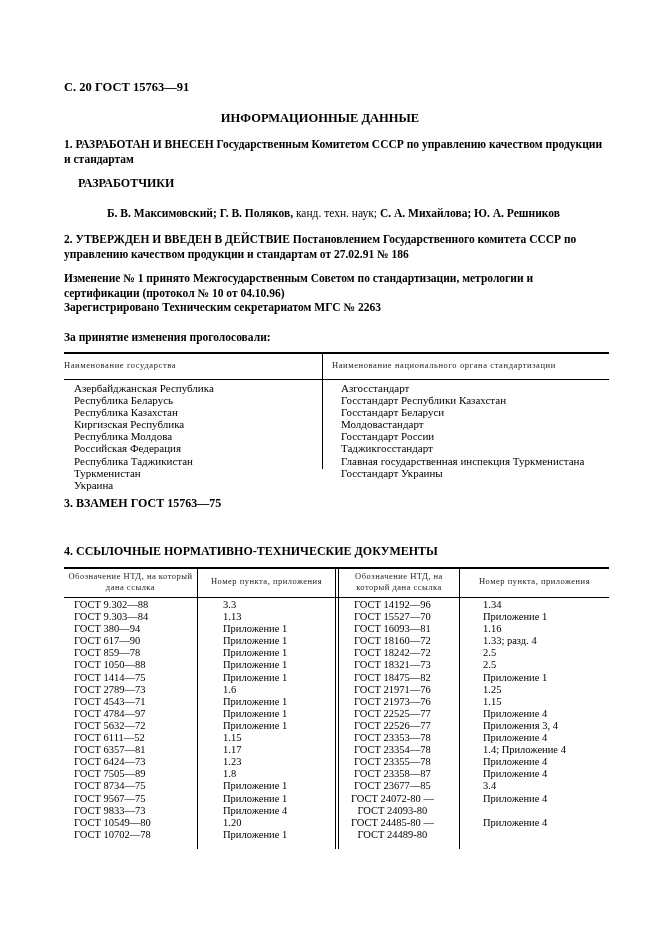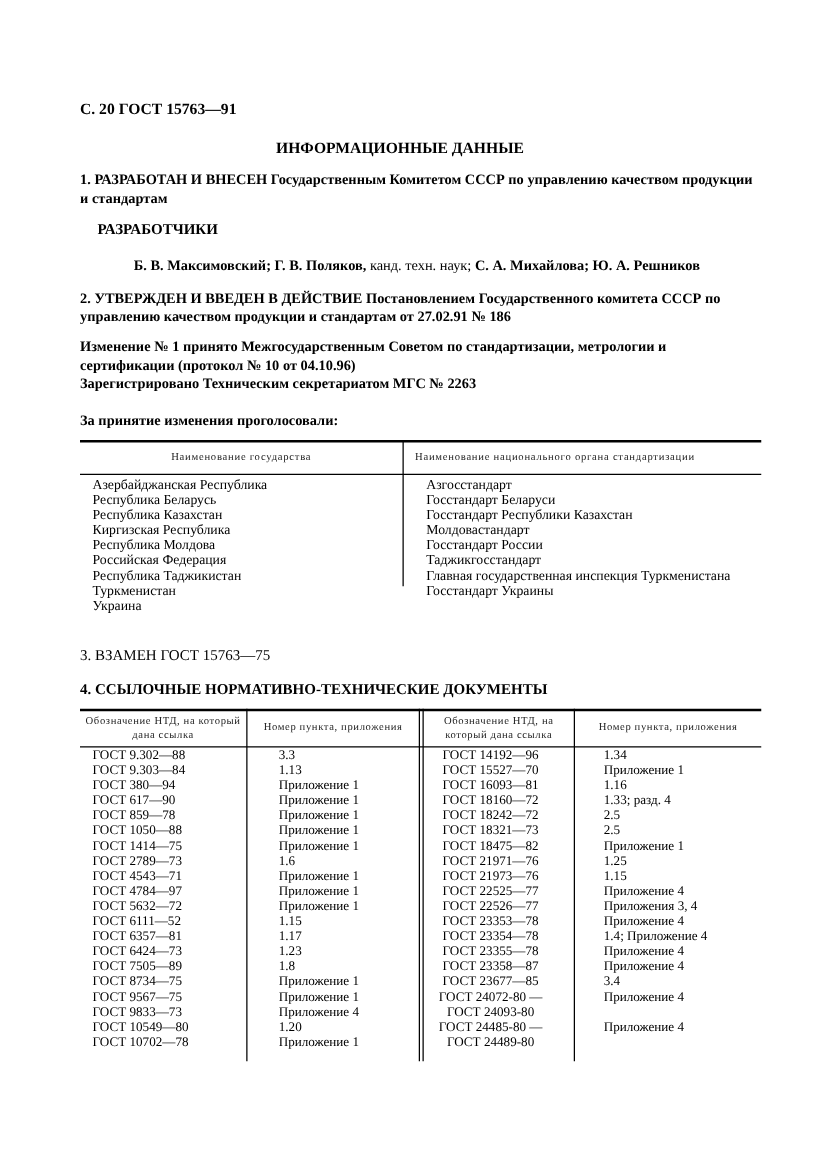--- a/index.html
+++ b/index.html
@@ -19,28 +19,28 @@
     .p-change { left: 64px; top: 271px; width: 545px; }
     .p-reg { left: 64px; top: 301px; font-size: 11.5px; font-weight: bold; }
     .p-voted { left: 64px; top: 331px; font-size: 11.5px; font-weight: bold; }
 
     
     .vote-table { left: 64px; top: 352px; width: 545px; }
     .vote-table .top-rule { position: absolute; left: 0; top: 0; width: 545px; height: 2px; background: #000; }
     .vote-table .head-rule { position: absolute; left: 0; top: 27px; width: 545px; height: 1px; background: #000; }
     .vote-table .vdiv { position: absolute; left: 258px; top: 0; width: 1px; height: 117px; background: #000; }
     .vote-table .hcell { position: absolute; top: 8px; font-size: 8.5px; letter-spacing: 0.6px; color: #222; }
-    .vote-table .hc1 { left: 0; width: 258px; text-align: center; }
+    .vote-table .hc1 { left: 0; width: 258px; text-align: left; }
     .vote-table .hc2 { left: 268px; width: 277px; }
     .vote-table .col { position: absolute; top: 30px; font-size: 11px; line-height: 12.1px; }
     .vote-table .col1 { left: 10px; }
     .vote-table .col2 { left: 277px; }
     .vote-table .row { white-space: nowrap; }
 
-    .p3 { left: 64px; top: 517px; font-size: 12px; font-weight: normal; }
+    .p3 { left: 64px; top: 496px; font-size: 12px; font-weight: bold; }
     .p4 { left: 64px; top: 544px; font-size: 12px; font-weight: bold; }
 
     
     .ref-table { left: 64px; top: 567px; width: 545px; height: 282px; }
     .ref-table .top-rule { position: absolute; left: 0; top: 0; width: 545px; height: 2px; background: #000; }
     .ref-table .head-rule { position: absolute; left: 0; top: 30px; width: 545px; height: 1px; background: #000; }
     .ref-table .v { position: absolute; top: 0; width: 1px; height: 282px; background: #000; }
     .ref-table .v1 { left: 133px; }
     .ref-table .v2a { left: 271px; }
     .ref-table .v2b { left: 274px; }
@@ -96,22 +96,22 @@
     <div class="row">Республика Казахстан</div>
     <div class="row">Киргизская Республика</div>
     <div class="row">Республика Молдова</div>
     <div class="row">Российская Федерация</div>
     <div class="row">Республика Таджикистан</div>
     <div class="row">Туркменистан</div>
     <div class="row">Украина</div>
   </div>
   <div class="col col2">
     <div class="row">Азгосстандарт</div>
+    <div class="row">Госстандарт Республики Казахстан</div>
     <div class="row">Госстандарт Беларуси</div>
-    <div class="row">Госстандарт Республики Казахстан</div>
     <div class="row">Молдовастандарт</div>
     <div class="row">Госстандарт России</div>
     <div class="row">Таджикгосстандарт</div>
     <div class="row">Главная государственная инспекция Туркменистана</div>
     <div class="row">Госстандарт Украины</div>
   </div>
 </div>
 
 <div class="abs p3">3. ВЗАМЕН ГОСТ 15763—75</div>
 

